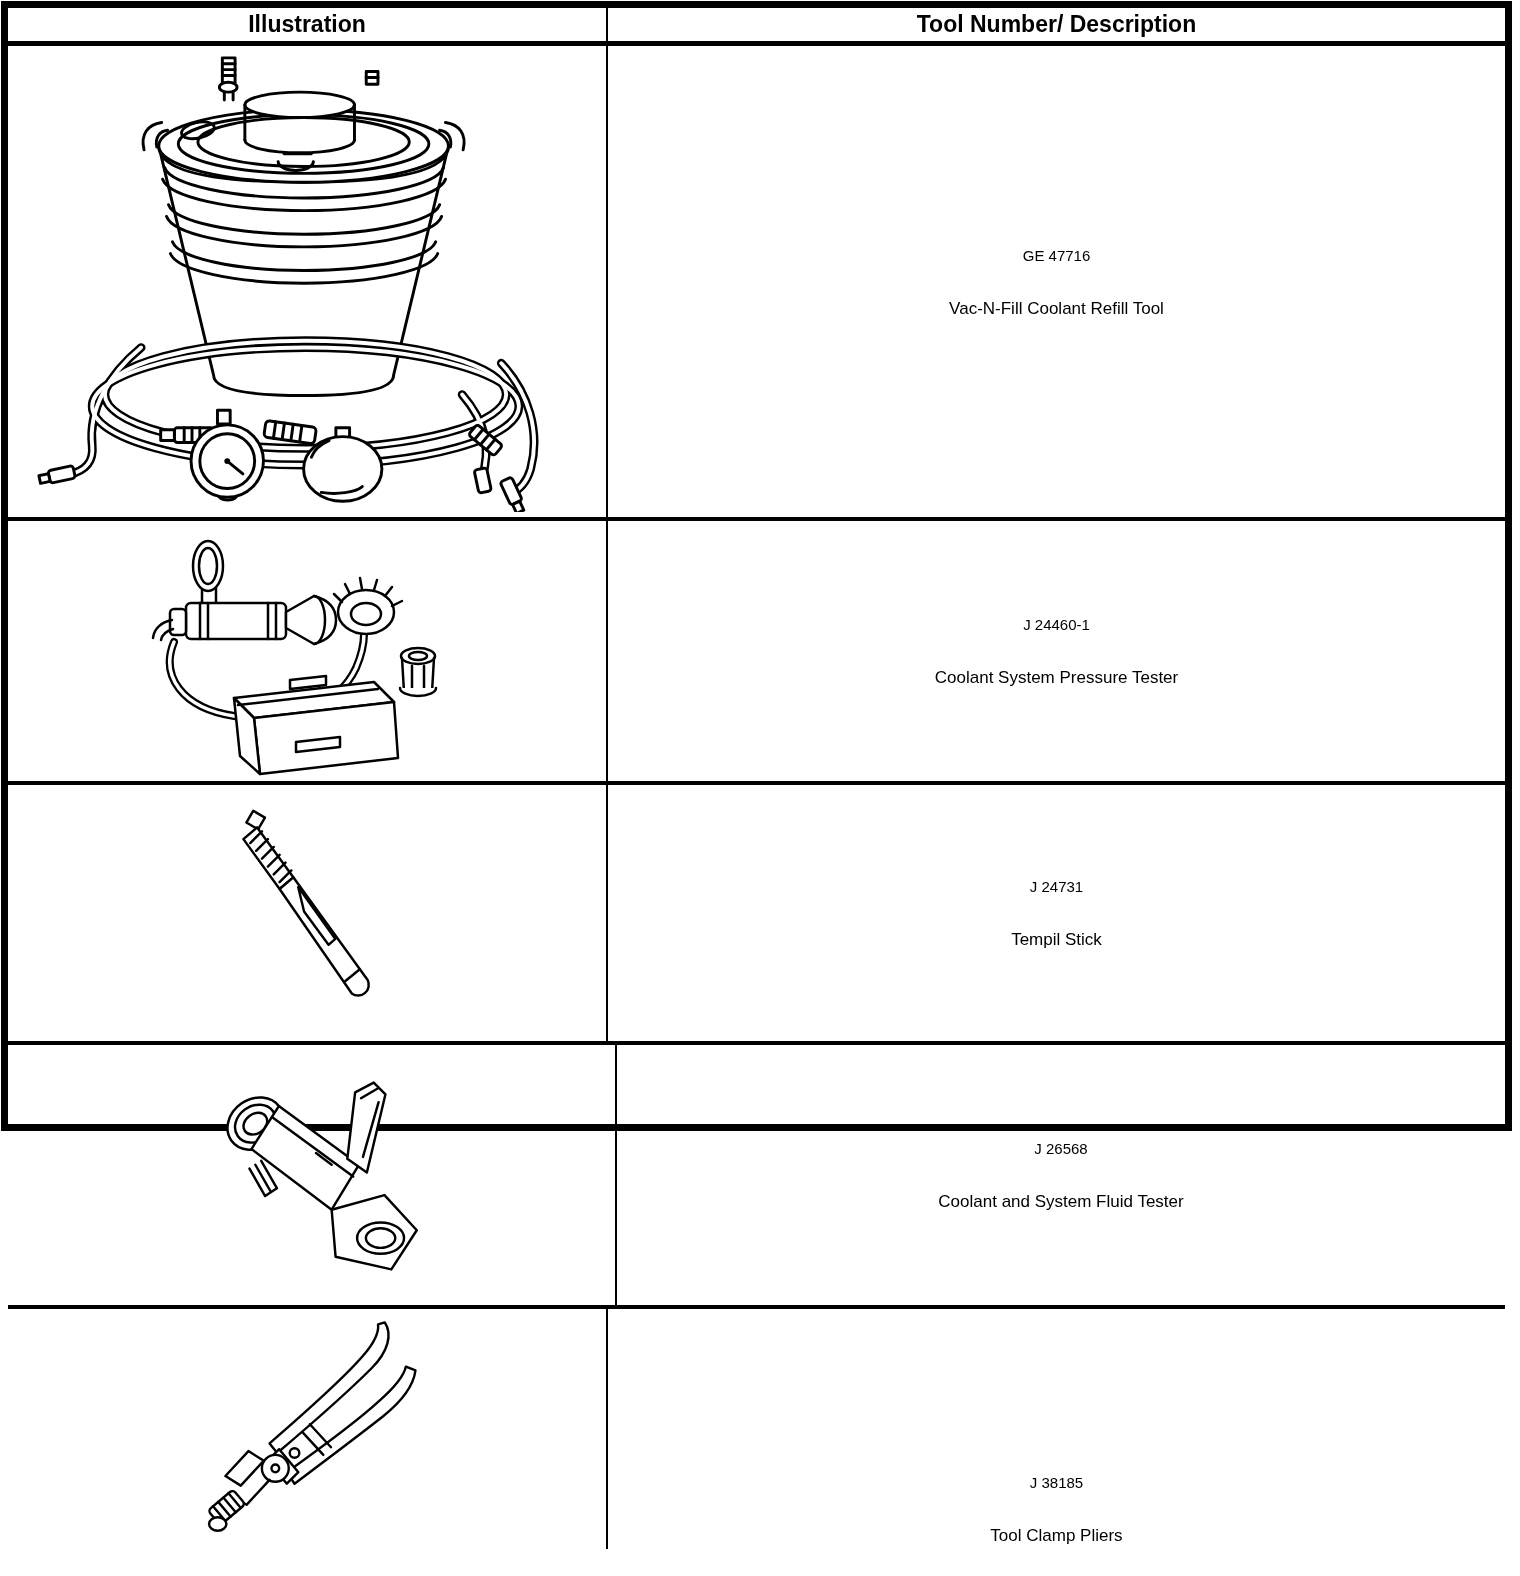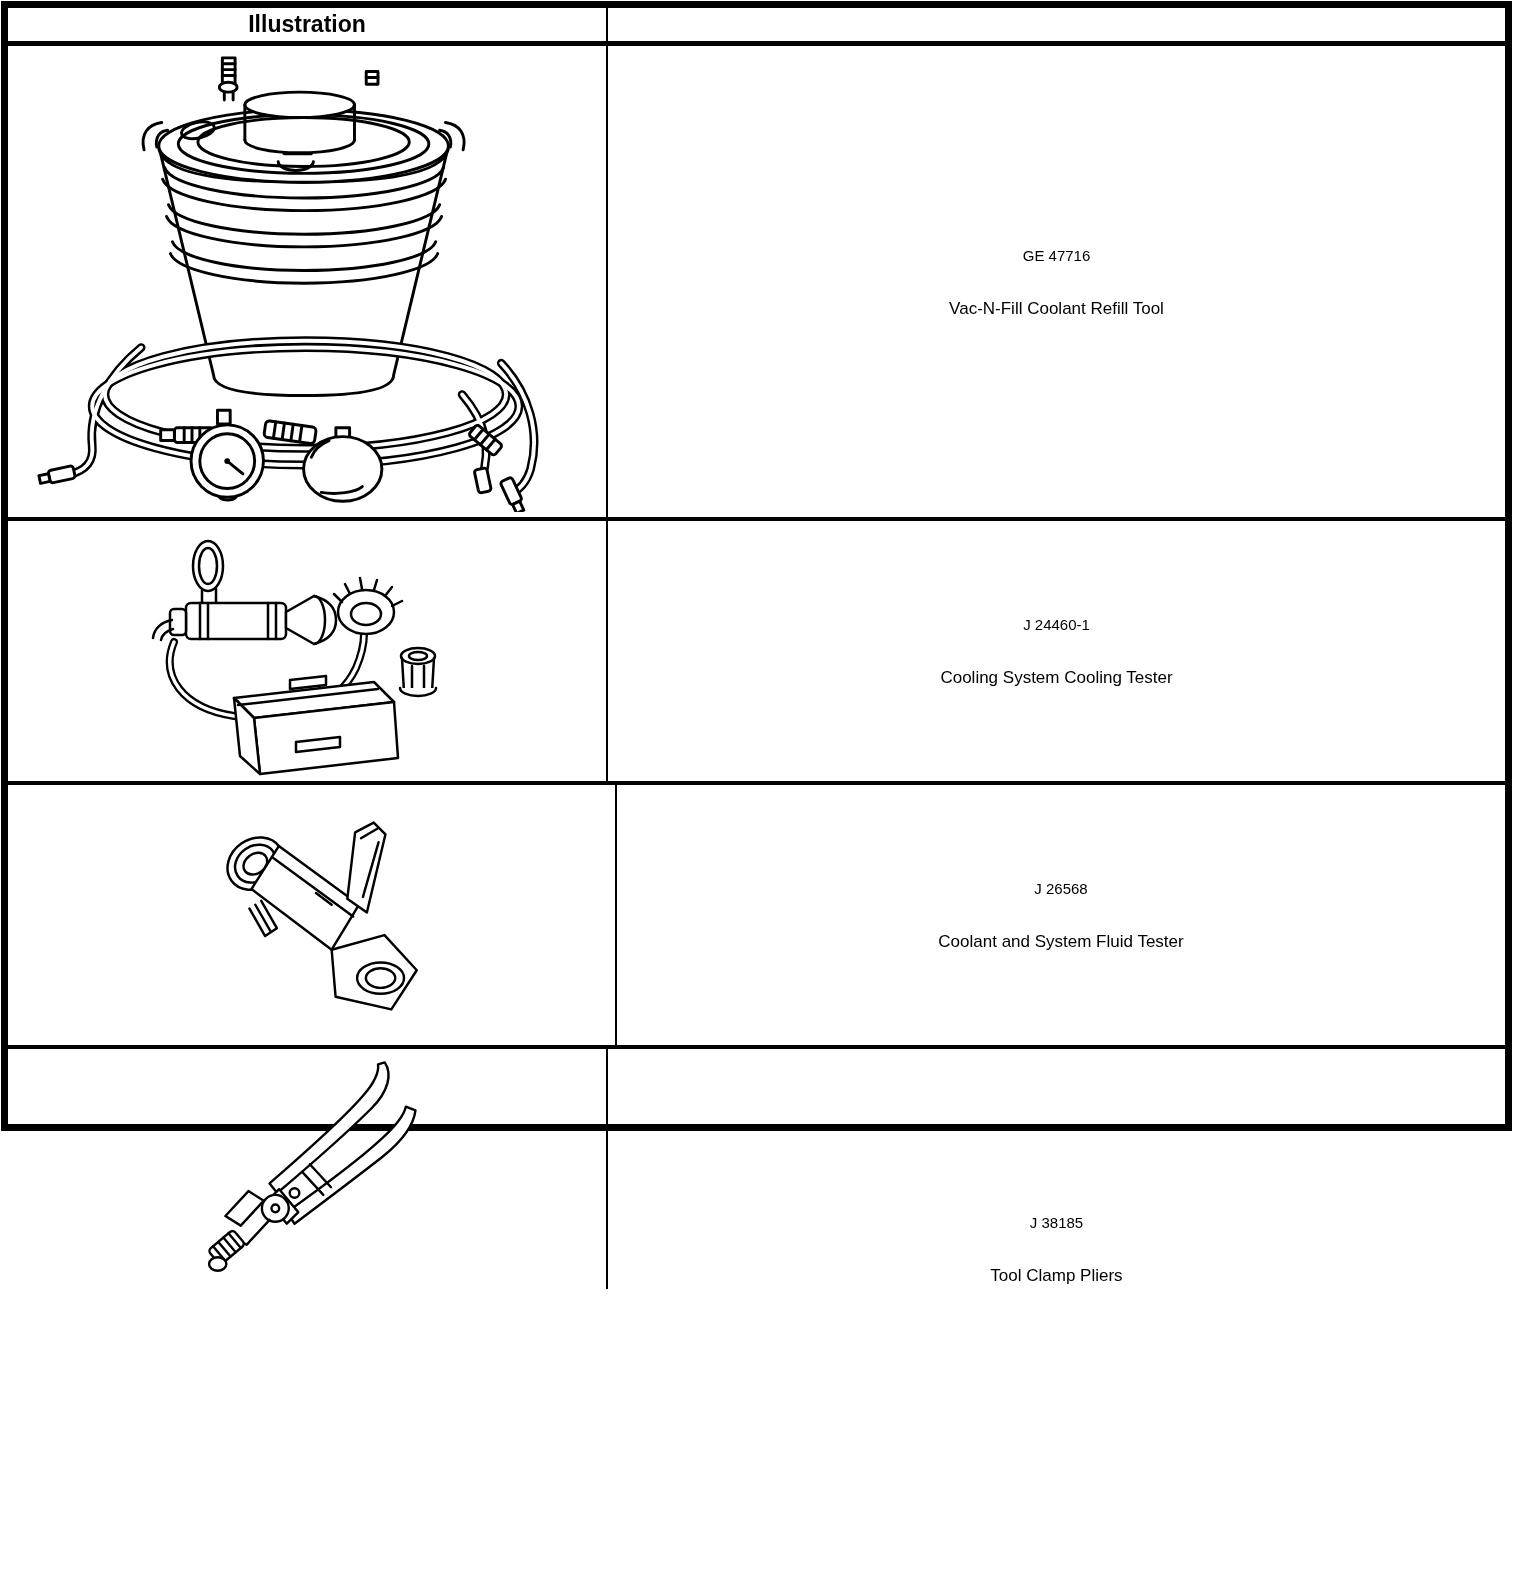--- a/index.html
+++ b/index.html
@@ -30,20 +30,23 @@
 </head>
 <body>
 
 <div class="sheet">
   <div class="tbl">
 
     <div class="thead">
       <div class="c-ill hcell">
         <span>Illustration</span>
       </div>
+      <div class="c-desc hcell">
+        <span>Tool Number/ Description</span>
+      </div>
     </div>
 
     <div class="trow r1">
       <div class="c-ill">
         <svg width="545" height="460" viewBox="0 0 540 470">
           <g stroke-width="3">
 
             <path class="lnw" d="M118 96 Q 118 133 266 133 Q 414 133 414 96 L 358 330 Q 358 351 266 351 Q 174 351 174 330 Z"></path>
             <ellipse class="lnw" cx="266" cy="96" rx="148" ry="37"></ellipse>
 
@@ -173,24 +176,42 @@
             <path class="lnw" d="M148 163 l36 -4 v-9 l-36 4 z"></path>
             <path class="lnw" d="M112 192 L252 176 L256 232 L118 248 Z"></path>
             <path class="lnw" d="M92 172 L112 192 L118 248 L98 230 Z"></path>
             <path class="ln" d="M96 179 L236 163"></path>
             <path class="lnw" d="M154 216 l44 -5 v10 l-44 5 z"></path>
           </g>
         </svg>
       </div>
       <div class="c-desc">
         <div class="tool-num">J 24460-1</div>
-        <div class="tool-desc">Cooling System Cooling Tester</div>
-      </div>
-    </div>
-
+        <div class="tool-desc">Coolant System Pressure Tester</div>
+      </div>
+    </div>
+
+    <div class="trow r3">
+      <div class="c-ill">
+        <svg width="230" height="225" viewBox="0 0 230 230">
+          <g stroke-width="2.5">
+            <path class="lnw" d="M60 10 l12 7 -7 12 -12 -7 z"></path>
+            <path class="lnw" d="M64 27 L101 78 L87 90 L50 39 Z"></path>
+            <path class="ln" d="M69 31 L57 43 M75 39 L63 51 M81 47 L69 59 M87 55 L75 67 M93 63 L81 75 M99 71 L87 83"></path>
+            <path class="lnw" d="M101 78 L177 183 A 11 11 0 0 1 161 197 L87 90 Z"></path>
+            <path class="ln" d="M169 172 L153 185"></path>
+            <path class="lnw" d="M106 88 L144 141 L137 147 L112 113 Z"></path>
+          </g>
+        </svg>
+      </div>
+      <div class="c-desc">
+        <div class="tool-num">J 24731</div>
+        <div class="tool-desc">Tempil Stick</div>
+      </div>
+    </div>
 
     <div class="trow r4">
       <div class="c-ill">
         <svg width="240" height="225" viewBox="0 0 240 230">
           <g stroke-width="2.5">
 
             <g transform="rotate(-35 58 62)">
               <ellipse class="lnw" cx="58" cy="62" rx="30" ry="25"></ellipse>
               <ellipse class="ln" cx="58" cy="62" rx="22" ry="18"></ellipse>
               <ellipse class="ln" cx="58" cy="62" rx="13" ry="10"></ellipse>

